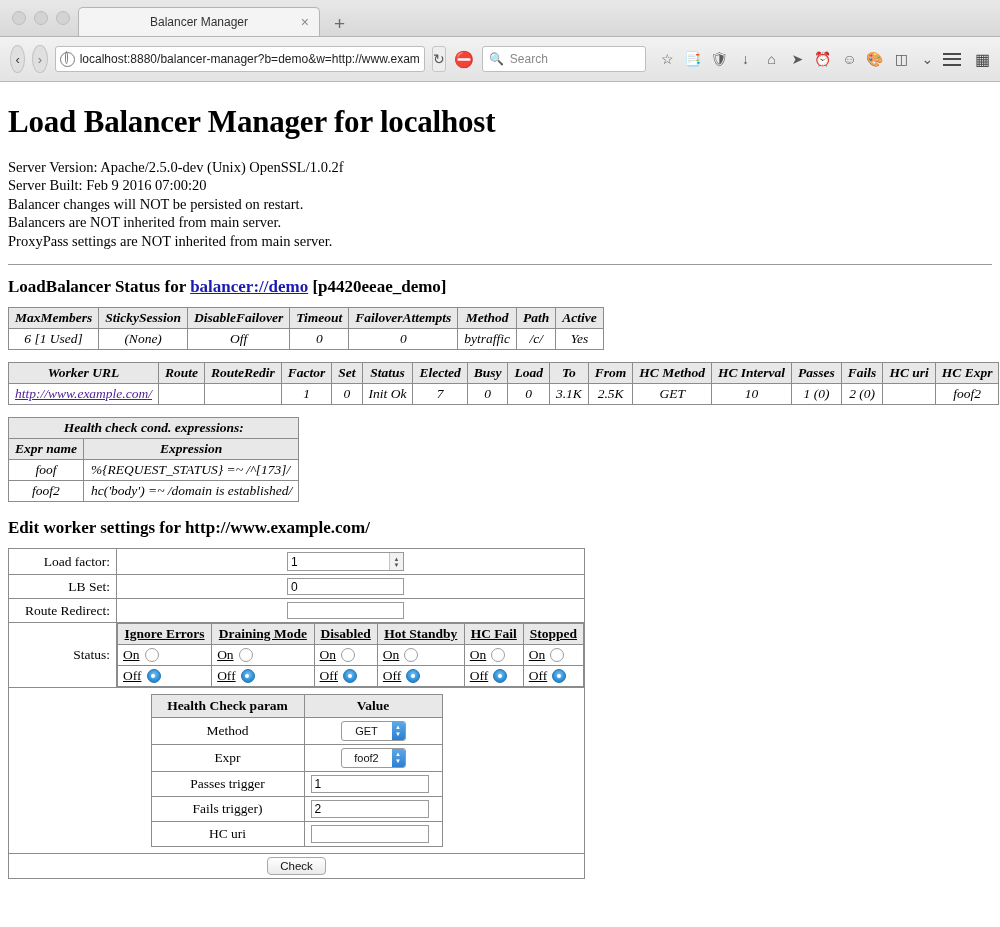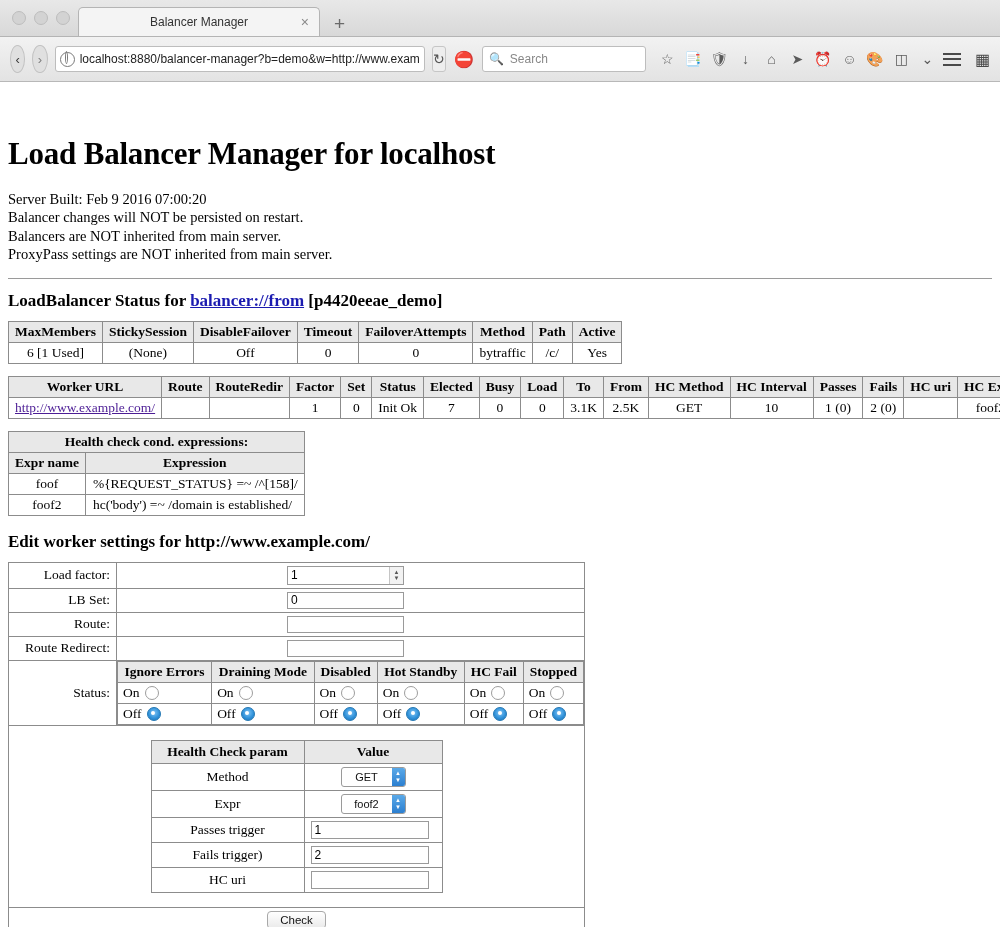--- a/index.html
+++ b/index.html
@@ -187,21 +187,20 @@
   .hamburger i { display: block; height: 2px; background: #4a4a4a; }
 
   
   .page {
     flex: 1;
     overflow: hidden;
     padding: 14px 8px 0 8px;
     background: #fff;
     color: #000;
     font-family: "Liberation Serif", serif;
-    margin-top: 32px;
   }
   h1.page-title {
     font-family: "Liberation Serif", serif;
     font-size: 31px;
     margin: 8px 0 18px 0;
     font-weight: bold;
     letter-spacing: -0.2px;
   }
   .serverinfo {
     font-size: 14.5px;
@@ -219,20 +218,21 @@
     font-weight: bold;
   }
   h3.section a {
     color: #1a1ab0;
     text-decoration: underline;
   }
   table.grid {
     border-collapse: collapse;
     font-size: 13.5px;
     margin-bottom: 12px;
+    font-style: italic;
   }
   table.grid th, table.grid td {
     border: 1px solid #8c8c8c;
     padding: 2px 6px;
     text-align: center;
     white-space: nowrap;
   }
   table.grid th {
     background: #e8e8e8;
     font-weight: bold;
@@ -313,20 +313,21 @@
   
   table.status {
     border-collapse: collapse;
     font-size: 13.5px;
     width: 100%;
   }
   table.status th, table.status td {
     border: 1px solid #8c8c8c;
     padding: 2px 5px;
     text-align: center;
+    text-decoration: underline;
   }
   table.status th { background: #e8e8e8; font-weight: bold; white-space: nowrap; }
   .radio-row { display: flex; align-items: center; justify-content: flex-start; gap: 5px; }
   .radio {
     width: 12px; height: 12px;
     border-radius: 50%;
     border: 1px solid #9d9d9d;
     background: #fff;
     display: inline-block;
   }
@@ -338,21 +339,21 @@
   .radio.on:after {
     content: "";
     position: absolute;
     left: 3.5px; top: 3.5px;
     width: 4px; height: 4px;
     border-radius: 50%;
     background: #ffffff;
   }
 
   
-  .hcwrap { padding: 8px !important; border: 1px solid #8c8c8c; }
+  .hcwrap { padding: 0 !important; border: 1px solid #8c8c8c; }
   table.hcparam {
     border-collapse: collapse;
     font-size: 13.5px;
     margin: 6px auto 6px auto;
   }
   table.hcparam th, table.hcparam td {
     border: 1px solid #8c8c8c;
     padding: 3px 6px;
   }
   table.hcparam th { background: #e8e8e8; font-weight: bold; text-align: center; }
@@ -457,30 +458,31 @@
         </div>
       <span>▦</span>
     </div>
   </div>
 
   <div class="page">
 
     <h1 class="page-title">Load Balancer Manager for localhost</h1>
 
     <div class="serverinfo">
+      <div>Server Version: Apache/2.5.0-dev (Unix) OpenSSL/1.0.2f</div>
       <div>Server Built: Feb 9 2016 07:00:20</div>
       <div>Balancer changes will NOT be persisted on restart.</div>
       <div>Balancers are NOT inherited from main server.</div>
       <div>ProxyPass settings are NOT inherited from main server.</div>
     </div>
 
     <hr class="rule">
 
     <h3 class="section">
-      <span>LoadBalancer Status for </span><a href="#">balancer://from</a><span> [p4420eeae_demo]</span>
+      <span>LoadBalancer Status for </span><a href="#">balancer://demo</a><span> [p4420eeae_demo]</span>
     </h3>
 
     <table class="grid">
       <thead>
         <tr>
           <th>MaxMembers</th>
           <th>StickySession</th>
           <th>DisableFailover</th>
           <th>Timeout</th>
           <th>FailoverAttempts</th>
@@ -554,21 +556,21 @@
           <th colspan="2">Health check cond. expressions:</th>
         </tr>
         <tr>
           <th>Expr name</th>
           <th>Expression</th>
         </tr>
       </thead>
       <tbody>
         <tr>
           <td class="name">foof</td>
-          <td class="expr">%{REQUEST_STATUS} =~ /^[158]/</td>
+          <td class="expr">%{REQUEST_STATUS} =~ /^[173]/</td>
         </tr>
         <tr>
           <td class="name">foof2</td>
           <td class="expr">hc('body') =~ /domain is established/</td>
         </tr>
       </tbody>
     </table>
 
     <h3 class="editor">Edit worker settings for http://www.example.com/</h3>
 
@@ -583,26 +585,20 @@
             </span>
           </td>
         </tr>
         <tr>
           <td class="lbl">LB Set:</td>
           <td class="indent-cell">
             <input class="txt w170" type="text" value="0" style="">
           </td>
         </tr>
         <tr>
-          <td class="lbl">Route:</td>
-          <td class="indent-cell">
-            <input class="txt w170" type="text" value="" style="">
-          </td>
-        </tr>
-        <tr>
           <td class="lbl">Route Redirect:</td>
           <td class="indent-cell">
             <input class="txt w170" type="text" value="" style="">
           </td>
         </tr>
         <tr>
           <td class="lbl">Status:</td>
           <td style="padding:0 !important;">
             <table class="status">
               <thead>

